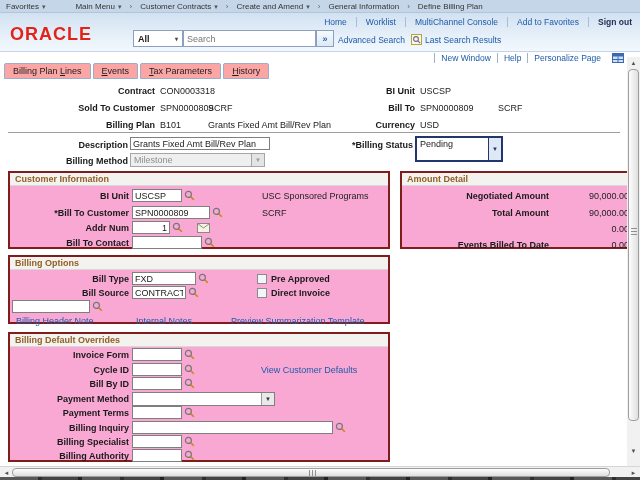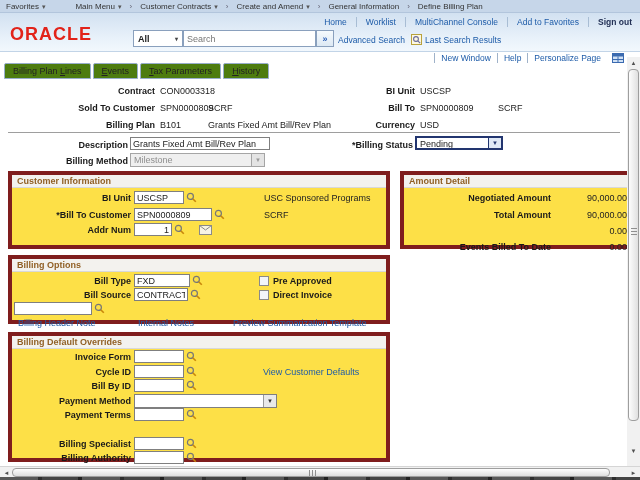--- a/index.html
+++ b/index.html
@@ -29,36 +29,36 @@
   .navlinks .nl + .nl { border-left:1px solid #a8bdd4; }
   .navlinks .so { color:#223055; font-weight:bold; padding:0 2px 0 9px; border-left:1px solid #a8bdd4; cursor:pointer; }
   .subsearch { position:absolute; left:338px; top:21px; display:flex; align-items:center; font-size:8.5px; gap:6px; }
   
   .pagebar { position:absolute; left:0; top:52px; width:640px; height:11px; background:#fff; }
   .pagebar-in { position:absolute; right:16px; top:1px; display:flex; align-items:center; font-size:8.5px;margin-left:40px; }
   .pagebar-in .pl { color:#1d5ba8; padding:0 6px; cursor:pointer; white-space:nowrap; border-left:1px solid #9fb2c9; }
   .pagebar-in .pl:last-of-type { border-right:1px solid #9fb2c9; }
   
   .tabs { position:absolute; left:4px; top:63px; display:flex; align-items:flex-end; height:16px; }
-  .tab { height:16px; padding:2px 8px 0 8px; border:1px solid #98aecb; border-radius:2px 2px 0 0; background:#4d7c0f; margin-right:2px; white-space:nowrap; cursor:pointer; color:#222; }
+  .tab { height:16px; padding:2px 8px 0 8px; border:1px solid #98aecb; border-radius:2px 2px 0 0; background:#fca5a5; margin-right:2px; white-space:nowrap; cursor:pointer; color:#222; }
   .tab.active { background:#c7d7ea; font-weight:bold; }
   .key { text-decoration:underline; }
   
   .inp { height:13px; border:1px solid #7f7f7f; background:#fff; font:9px "Liberation Sans",sans-serif; padding:0 2px; color:#222; }
   .lookup { margin-left:2px; display:inline-flex; cursor:pointer; }
   .ddl { display:flex; align-items:stretch; border:1px solid #7f7f7f; background:#fff; height:14px; cursor:pointer; }
   .ddl .txt { flex:1; padding:1px 3px 0 3px; white-space:nowrap; overflow:hidden; }
   .ddl .btn { width:13px; background:#e9e9e9; border-left:1px solid #9a9a9a; display:flex; align-items:center; justify-content:center; font-size:6px; color:#333; }
-  .ddl.focus { border:2px solid #22356f; height:14px; }
+  .ddl.focus { border:2px solid #22356f; height:26px; }
   .ddl.focus .btn { background:#dfe8f5; border-left:1px solid #22356f; color:#22356f; }
   .ddl.disabled { background:#efefef; border-color:#a5a5a5; color:#8f8f8f; }
   .ddl.disabled .btn { background:#e4e4e4; border-left-color:#a5a5a5; color:#9a9a9a; }
   .cbox { width:10px; height:10px; border:1px solid #8a8a8a; background:#f2f5f9; display:inline-block; cursor:pointer; }
   
-  .gbox { position:absolute; border:4px solid #7f1d1d; background:#fde047; }
+  .gbox { position:absolute; border:2px solid #7f1d1d; background:#f9a8d4; }
   .gbox-h { height:13px; background:#f3f2ee; border-bottom:1px solid #d8d8d8; color:#916026; font-weight:bold; display:flex; align-items:center; padding-left:5px; }
   .frow { position:absolute; left:2px; right:2px; display:flex; align-items:center; height:15px; }
   .flbl { font-weight:bold; text-align:right; padding-right:3px; color:#1a1a1a; }
   .divider { position:absolute; left:8px; top:132px; width:612px; height:1px; background:#9e9e9e; }
   
   .vscroll { position:absolute; right:0; top:57px; width:13px; height:409px; background:#f1f1f1; z-index:20; }
   .sarr { position:absolute; left:0; width:13px; height:11px; display:flex; align-items:center; justify-content:center; font-size:6px; color:#505050; background:#f1f1f1; cursor:pointer; }
   .vthumb { position:absolute; left:1px; top:12px; width:11px; height:352px; background:linear-gradient(90deg,#fdfdfd,#e0e0e0); border:1px solid #9e9e9e; border-radius:4px; cursor:pointer; }
   .vgrip { position:absolute; left:2px; top:158px; width:6px; height:7px; background:repeating-linear-gradient(#8f8f8f 0 1px, transparent 1px 3px); }
   .hscroll { position:absolute; left:0; top:466px; width:640px; height:11px; background:#f1f1f1; border-top:1px solid #d5d5d5; z-index:21; }
@@ -208,20 +208,30 @@
             <line x1="6.7" y1="6.7" x2="9.8" y2="9.8" stroke="#c8860a" stroke-width="1.6"></line>
           </svg>
         </span>
       <span class="abs" style="left:185px;display:inline-flex">
           <svg width="13" height="10" viewBox="0 0 13 10">
             <rect x="0.5" y="0.5" width="12" height="9" fill="#f7f3e2" stroke="#8a8a8a"></rect>
             <path d="M0.5 0.5 L6.5 5 L12.5 0.5" fill="none" stroke="#8a8a8a"></path>
           </svg>
         </span>
     </div>
+    <div class="frow" style="top:62px">
+      <span class="flbl" style="width:120px">Bill To Contact</span>
+      <input class="inp" style="width: 70px;" value="">
+      <span class="lookup">
+          <svg width="11" height="11" viewBox="0 0 11 11">
+            <circle cx="4.4" cy="4.4" r="3" fill="none" stroke="#777" stroke-width="1.2"></circle>
+            <line x1="6.7" y1="6.7" x2="9.8" y2="9.8" stroke="#c8860a" stroke-width="1.6"></line>
+          </svg>
+        </span>
+    </div>
   </div>
 
   <div class="gbox" style="left:400px;top:171px;width:238px;height:78px">
     <div class="gbox-h">
         <span>Amount Detail</span>
       </div>
     <div class="frow" style="top:15px">
       <span class="flbl" style="width:148px">Negotiated Amount</span>
       <span class="val" style="flex:1;text-align:right;padding-right:5px">90,000.00</span>
     </div>
@@ -237,21 +247,21 @@
       <span class="val" style="flex:1;text-align:right;padding-right:5px">0.00</span>
     </div>
   </div>
 
   <div class="gbox" style="left:8px;top:255px;width:382px;height:69px">
     <div class="gbox-h">
         <span>Billing Options</span>
       </div>
     <div class="frow" style="top:14px">
       <span class="flbl" style="width:120px">Bill Type</span>
-      <input class="inp" style="width: 56px;" value="FXD">
+      <input class="inp" style="width: 64px;" value="FXD">
       <span class="lookup">
           <svg width="11" height="11" viewBox="0 0 11 11">
             <circle cx="4.4" cy="4.4" r="3" fill="none" stroke="#777" stroke-width="1.2"></circle>
             <line x1="6.7" y1="6.7" x2="9.8" y2="9.8" stroke="#c8860a" stroke-width="1.6"></line>
           </svg>
         </span>
       <span class="cbox abs" style="left:245px"></span>
       <span class="abs lbl" style="left:259px">Pre Approved</span>
     </div>
     <div class="frow" style="top:28px">
@@ -327,20 +337,30 @@
     <div class="frow" style="top:72px;height:13px">
       <span class="flbl" style="width:120px">Payment Terms</span>
       <input class="inp" style="width: 50px;" value="">
       <span class="lookup">
           <svg width="11" height="11" viewBox="0 0 11 11">
             <circle cx="4.4" cy="4.4" r="3" fill="none" stroke="#777" stroke-width="1.2"></circle>
             <line x1="6.7" y1="6.7" x2="9.8" y2="9.8" stroke="#c8860a" stroke-width="1.6"></line>
           </svg>
         </span>
     </div>
+    <div class="frow" style="top:87px;height:13px">
+      <span class="flbl" style="width:120px">Billing Inquiry</span>
+      <input class="inp" style="width: 201px;" value="">
+      <span class="lookup">
+          <svg width="11" height="11" viewBox="0 0 11 11">
+            <circle cx="4.4" cy="4.4" r="3" fill="none" stroke="#777" stroke-width="1.2"></circle>
+            <line x1="6.7" y1="6.7" x2="9.8" y2="9.8" stroke="#c8860a" stroke-width="1.6"></line>
+          </svg>
+        </span>
+    </div>
     <div class="frow" style="top:101px;height:13px">
       <span class="flbl" style="width:120px">Billing Specialist</span>
       <input class="inp" style="width: 50px;" value="">
       <span class="lookup">
           <svg width="11" height="11" viewBox="0 0 11 11">
             <circle cx="4.4" cy="4.4" r="3" fill="none" stroke="#777" stroke-width="1.2"></circle>
             <line x1="6.7" y1="6.7" x2="9.8" y2="9.8" stroke="#c8860a" stroke-width="1.6"></line>
           </svg>
         </span>
     </div>

